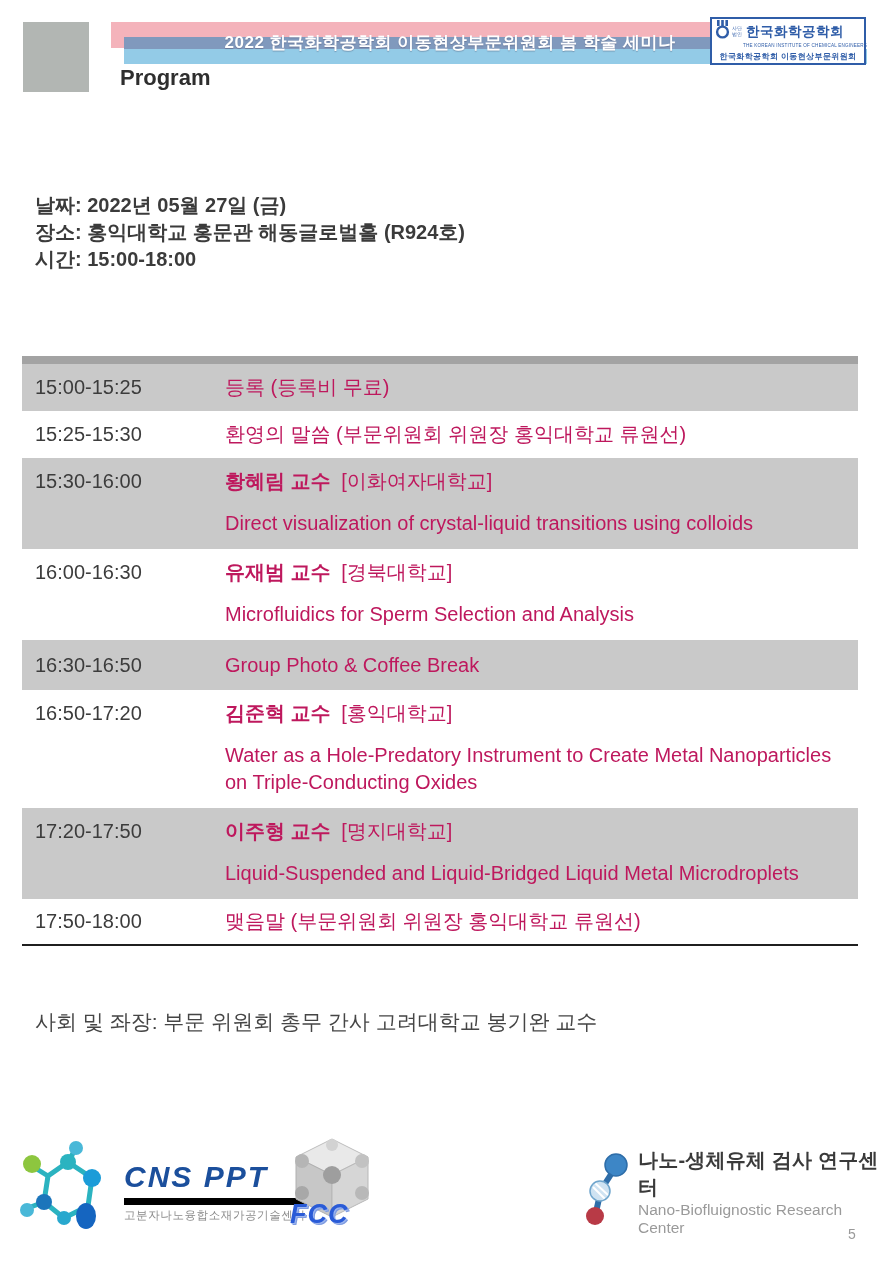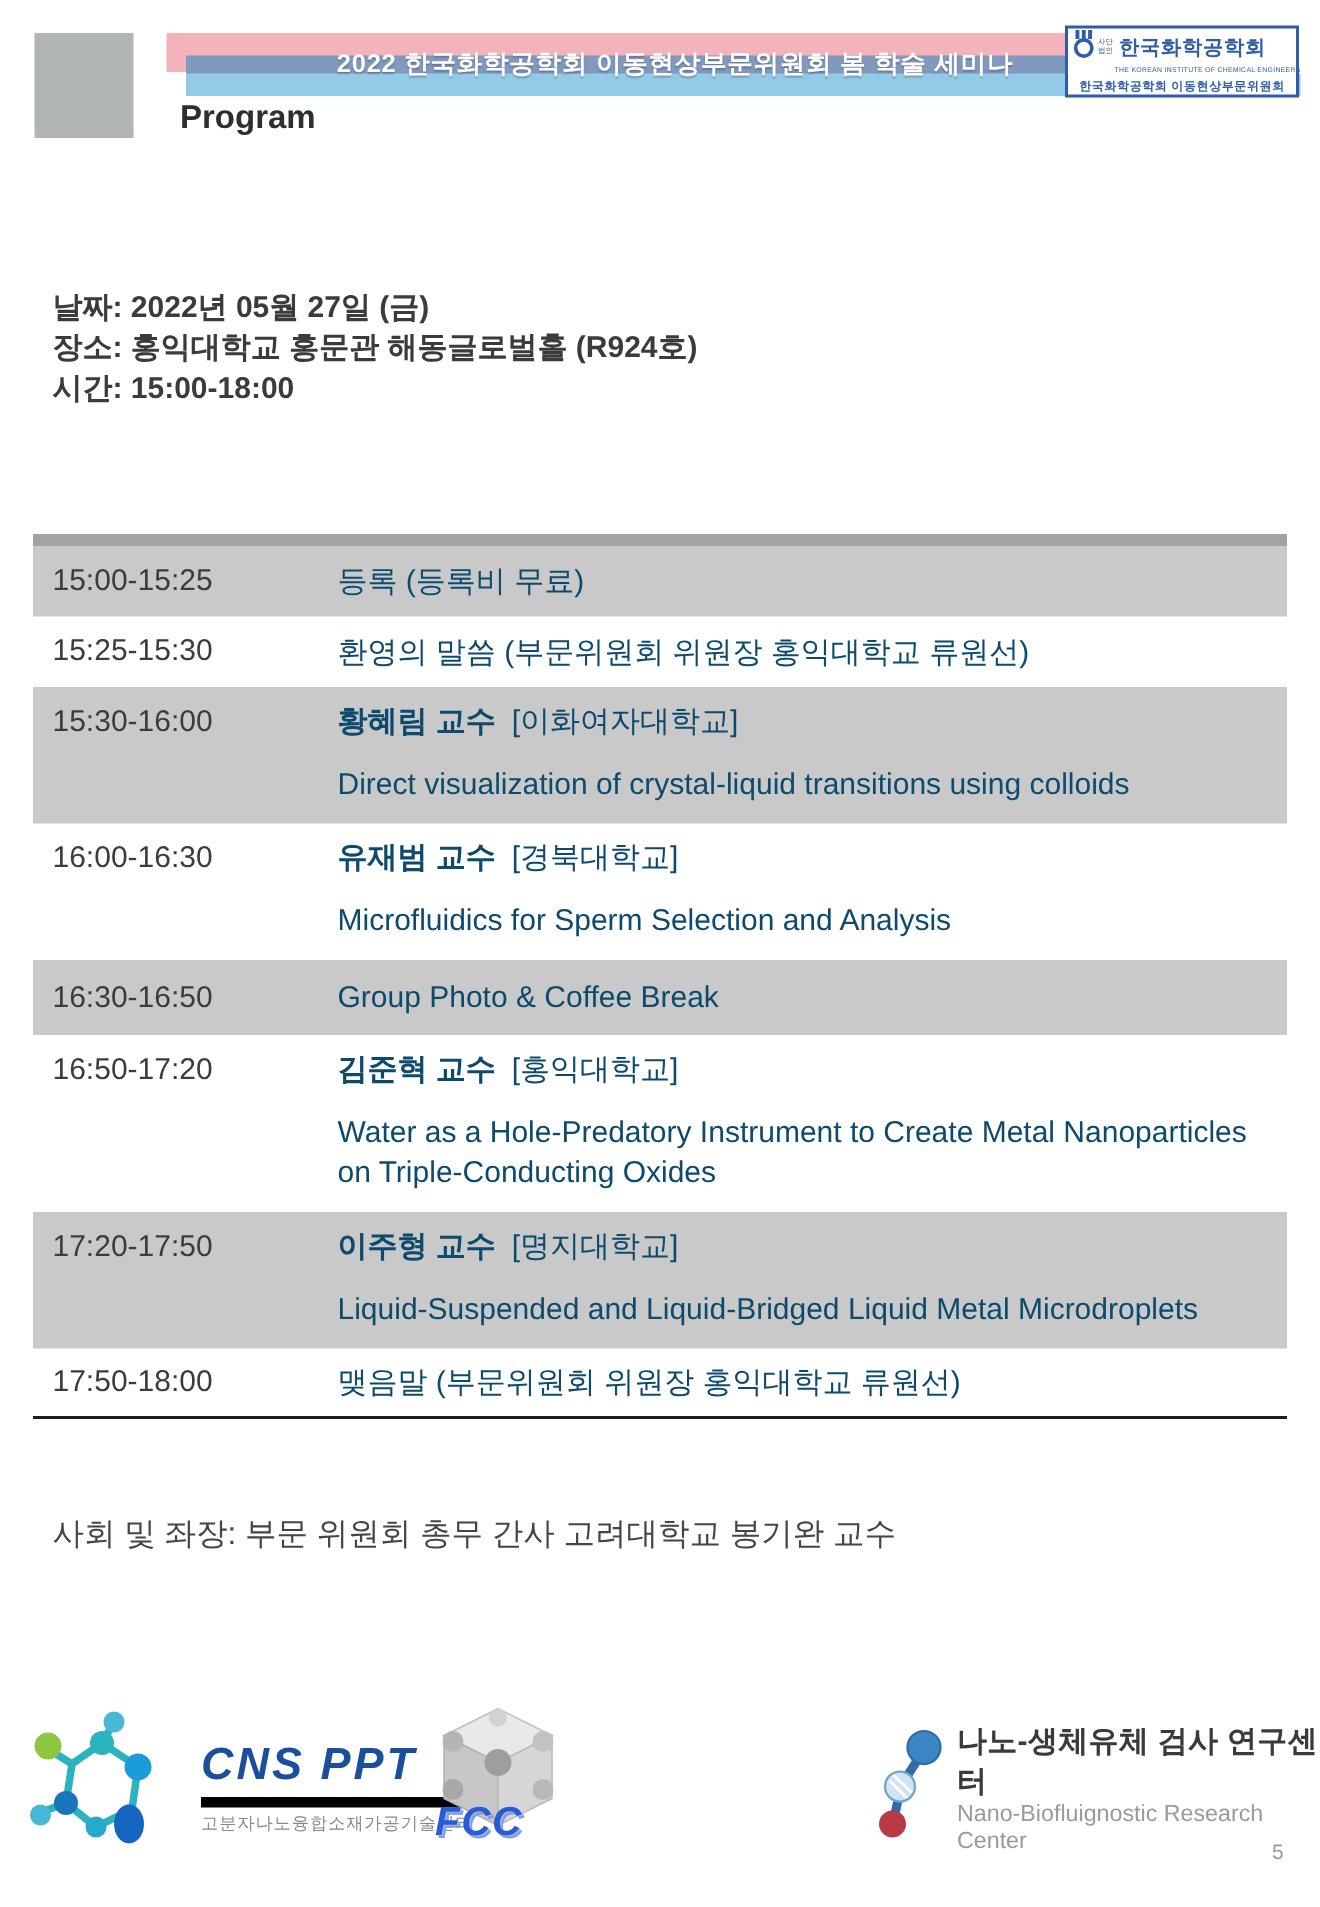--- a/index.html
+++ b/index.html
@@ -32,35 +32,35 @@
   
   .info-block{position:absolute;left:35px;top:192px;font-size:20px;font-weight:bold;color:#3b3b3b;line-height:1.36;}
   
   .schedule{
     position:absolute;left:22px;top:356px;width:836px;
     border-top:8px solid #a3a3a3;border-bottom:2px solid #1f1f1f;font-size:20px;
   }
   .row{display:flex;}
   .row.shaded{background:var(--rowgray,#c9c9c9);}
   .time{width:203px;padding-left:13px;box-sizing:border-box;flex-shrink:0;color:#3c3c3c;}
-  .content{flex:1;padding-right:12px;color:#0c4a6e;}
+  .content{flex:1;padding-right:12px;color:#be185d;}
   .row.simple{align-items:center;min-height:47px;padding:6px 0;box-sizing:border-box;}
   .row.talk{padding:10px 0 12px 0;}
   .row.talk .time{padding-top:2px;}
   .speaker-line{line-height:26px;}
   .speaker{font-weight:bold;}
   .affil{margin-left:5px;}
   .talk-title{margin-top:16px;line-height:27px;max-width:640px;}
   
   .moderator-line{position:absolute;left:35px;top:1008px;font-size:21px;color:#454545;}
   .page-number{position:absolute;left:848px;top:1226px;font-size:14px;color:#9a9a9a;}
   
   .sponsor{position:absolute;display:flex;align-items:center;}
   .sponsor-cnsppt{left:18px;top:1140px;}
-  .cnsppt-text{margin-left:16px;}
+  .cnsppt-text{margin-left:6px;}
   .cnsppt-acronym{font-size:30px;font-weight:bold;font-style:italic;color:#1b4f9c;letter-spacing:2px;line-height:1;}
   .cnsppt-korean{font-size:11.5px;color:#8a8a8a;letter-spacing:0.6px;margin-top:6px;border-top:7px solid #000000;padding-top:3px;}
   .sponsor-fcc{left:290px;top:1133px;}
   .fcc-icon-wrap{position:relative;width:84px;height:102px;}
   .fcc-acronym{position:absolute;left:0px;top:66px;font-size:27px;font-weight:bold;font-style:italic;color:#2a5bd7;
     text-shadow:1px 1px 0 #9db6ef,2px 2px 0 #7e9be0;letter-spacing:1px;}
   .fcc-text{margin-left:6px;margin-top:-8px;}
   .fcc-korean{font-size:17.5px;font-weight:bold;color:#111;letter-spacing:0.5px;}
   .fcc-english{font-size:12.5px;font-weight:bold;color:#222;margin-top:5px;}
   .sponsor-nbrc{left:585px;top:1147px;}

